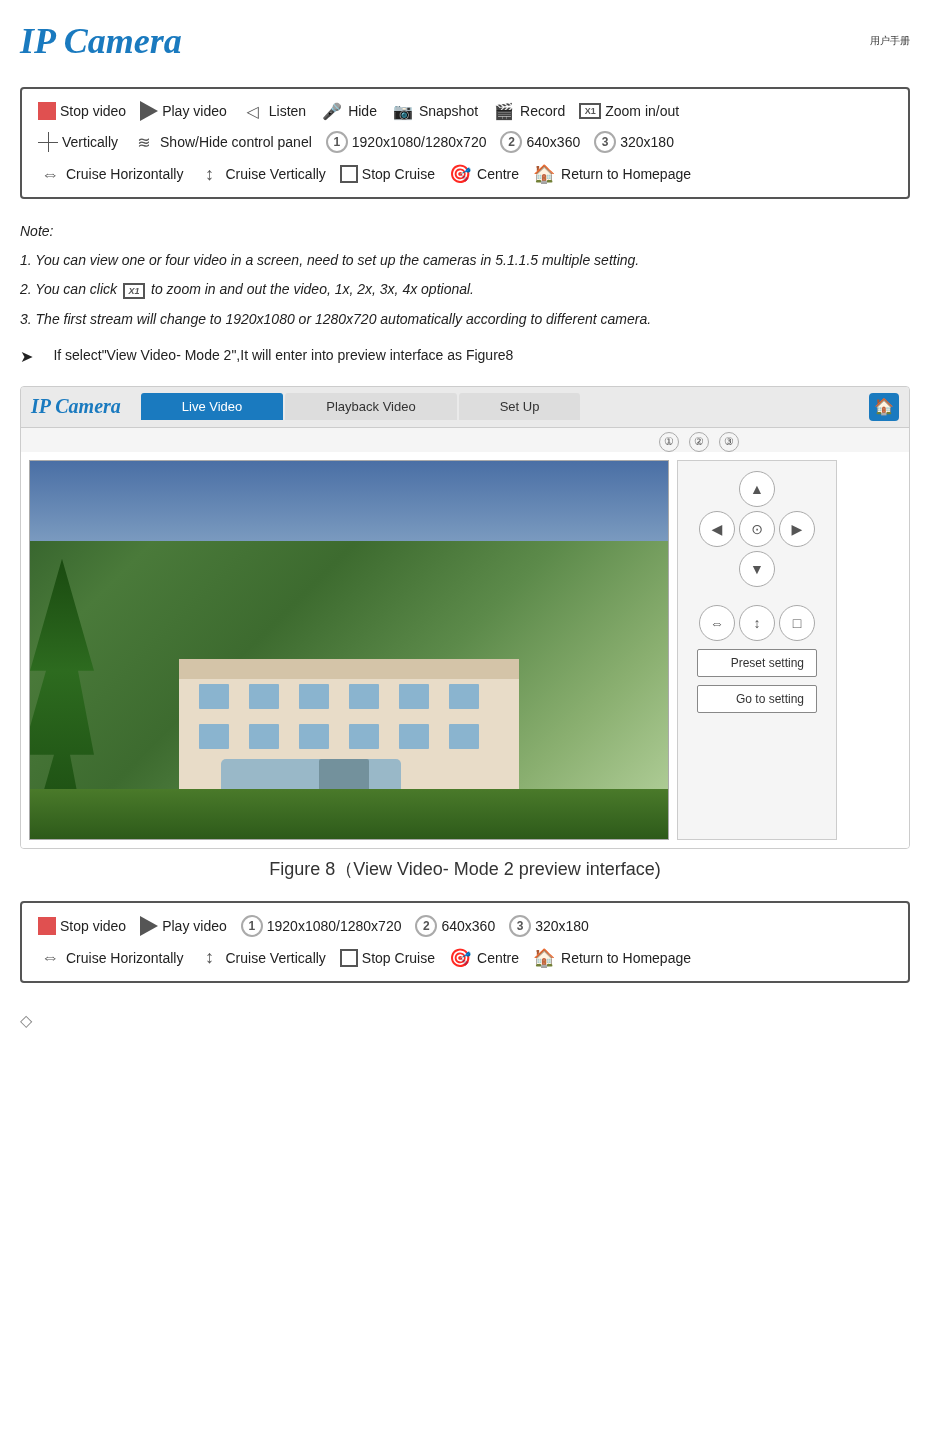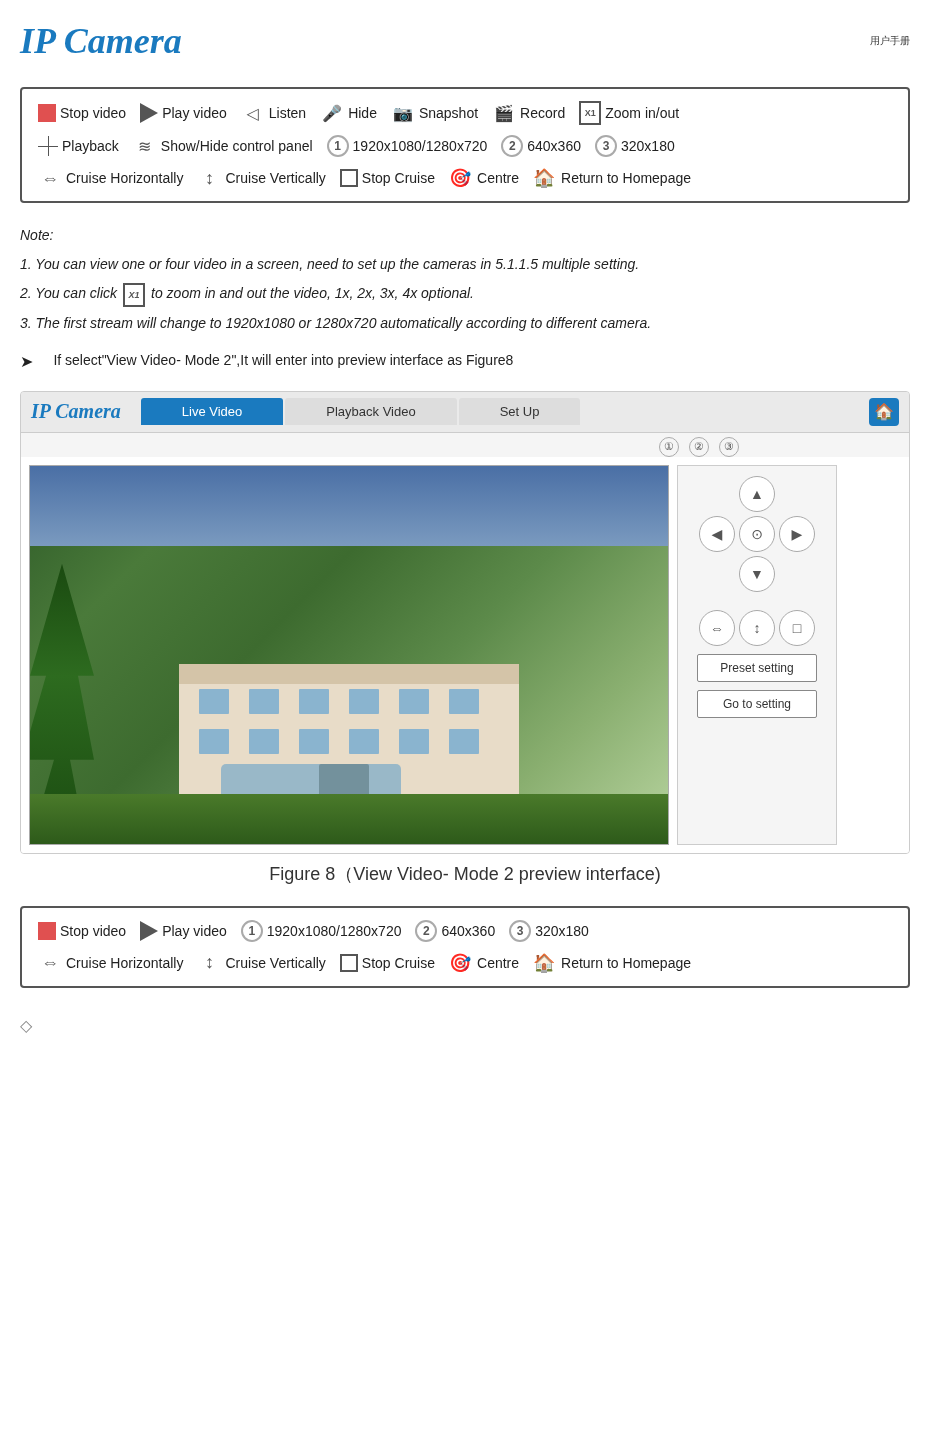--- a/index.html
+++ b/index.html
@@ -74,21 +74,21 @@
     .icon-talk {
       font-size: 16px; color: #555;
     }
     .icon-snapshot {
       font-size: 16px; color: #555;
     }
     .icon-record {
       font-size: 16px; color: #555;
     }
     .icon-zoom {
-      width: 22px; height: 24px;
+      width: 22px; height: 16px;
       border: 2px solid #555;
       display: inline-flex;
       align-items: center;
       justify-content: center;
       font-size: 9px;
       font-weight: bold;
       color: #555;
       background: #fff;
     }
     .icon-multiview {
@@ -278,24 +278,24 @@
     .ptz-center { border: 1.5px solid #aaa; border-radius: 50%; }
     .ptz-empty { border: none; background: transparent; }
     .ptz-row2 {
       display: grid;
       grid-template-columns: repeat(3, 36px);
       gap: 4px;
       margin-top: 4px;
     }
     .preset-btn {
       width: 120px;
-      padding: 6px 6px;
+      padding: 6px 12px;
       border: 1px solid #888;
       background: #fff;
-      text-align: center;
+      text-align: right;
       font-size: 12px;
       color: #333;
       cursor: pointer;
       border-radius: 2px;
     }
     .figure-caption {
       text-align: center;
       margin-top: 8px;
       font-size: 18px;
       color: #333;
@@ -365,21 +365,21 @@
   </div>
 
   <div class="toolbar-row">
     <div class="tool-item">
       <div class="icon-multiview">
         <span></span>
           <span></span>
           <span></span>
           <span></span>
       </div>
-      <span>Playback</span>
+      <span>Vertically</span>
     </div>
     <div class="tool-item">
       <span class="tool-icon icon-panel">≋</span>
       <span>Show/Hide control panel</span>
     </div>
     <div class="tool-item">
       <span class="icon-circle-num">1</span>
       <span>1920x1080/1280x720</span>
     </div>
     <div class="tool-item">

